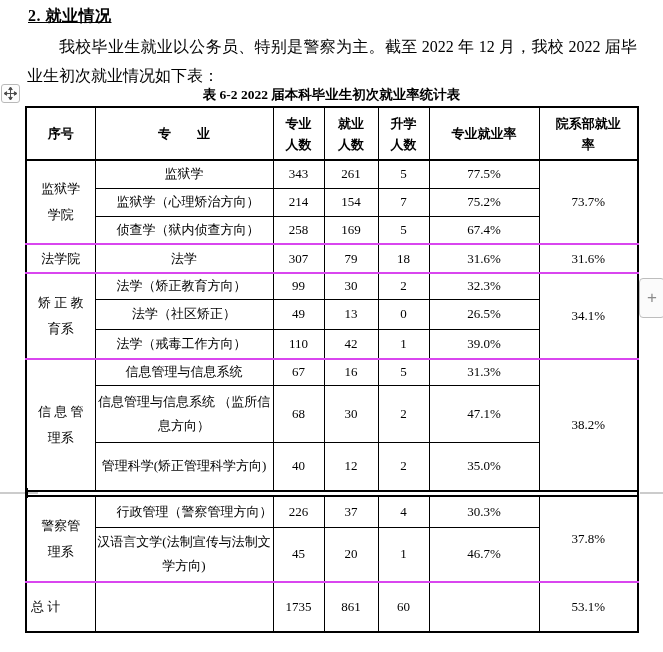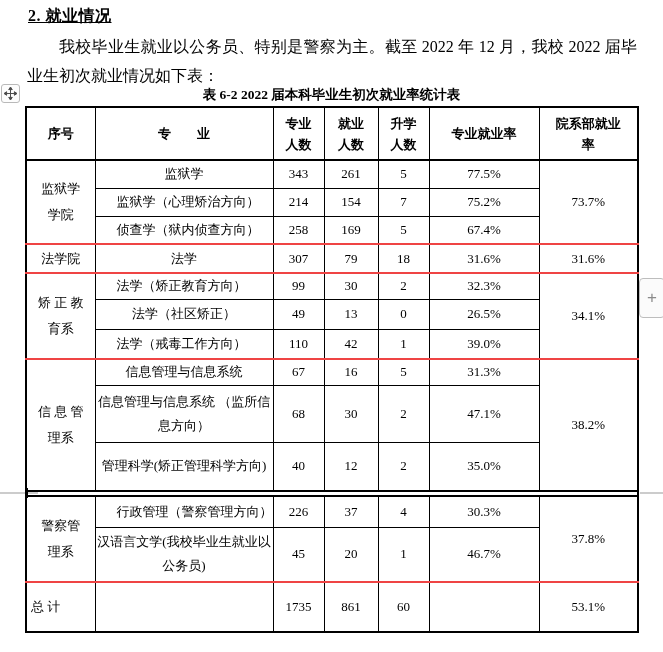--- a/index.html
+++ b/index.html
@@ -30,21 +30,21 @@
   .t2 { left:25px; top:495px; }
   .tbl th, .tbl td {
     border:1px solid #000; padding:0; margin:0;
     text-align:center; vertical-align:middle;
     font-size:13px; overflow:hidden;
   }
   .tbl th {
     font-weight:bold; white-space:pre-line; line-height:21px;
   }
   .t1 thead th { border-bottom:2.5px solid #000; }
-  tr.gs td { border-top:2px solid #ef4444; }
+  tr.gs td { border-top:2px solid #d946ef; }
   td.dept { white-space:pre-line; line-height:26px; }
   td.pre  { white-space:pre-line; line-height:24px; }
   td.ta-l { text-align:left; padding-left:21px; }
   td.total-label { text-align:left; padding-left:4px; }
   
   .pgline { position:absolute; top:492px; height:2px; background:#cccccc; }
   .pgline.l { left:0; width:38px; }
   .pgline.r { left:640px; width:23px; }
   .vbridge { position:absolute; top:488px; height:10px; width:2.5px; background:#000; }
   .vbridge.l { left:25px; }
@@ -220,21 +220,21 @@
         <td class="dept" rowspan="2">警察管
 理系</td>
         <td class="ta-l">行政管理（警察管理方向）</td>
         <td>226</td>
         <td>37</td>
         <td>4</td>
         <td>30.3%</td>
         <td rowspan="2">37.8%</td>
       </tr>
       <tr style="height:55px">
-        <td class="pre">汉语言文学(我校毕业生就业以公务员)</td>
+        <td class="pre">汉语言文学(法制宣传与法制文学方向)</td>
         <td>45</td>
         <td>20</td>
         <td>1</td>
         <td>46.7%</td>
       </tr>
       <tr class="gs" style="height:50px">
         <td class="total-label">总 计</td>
         <td></td>
         <td>1735</td>
         <td>861</td>

